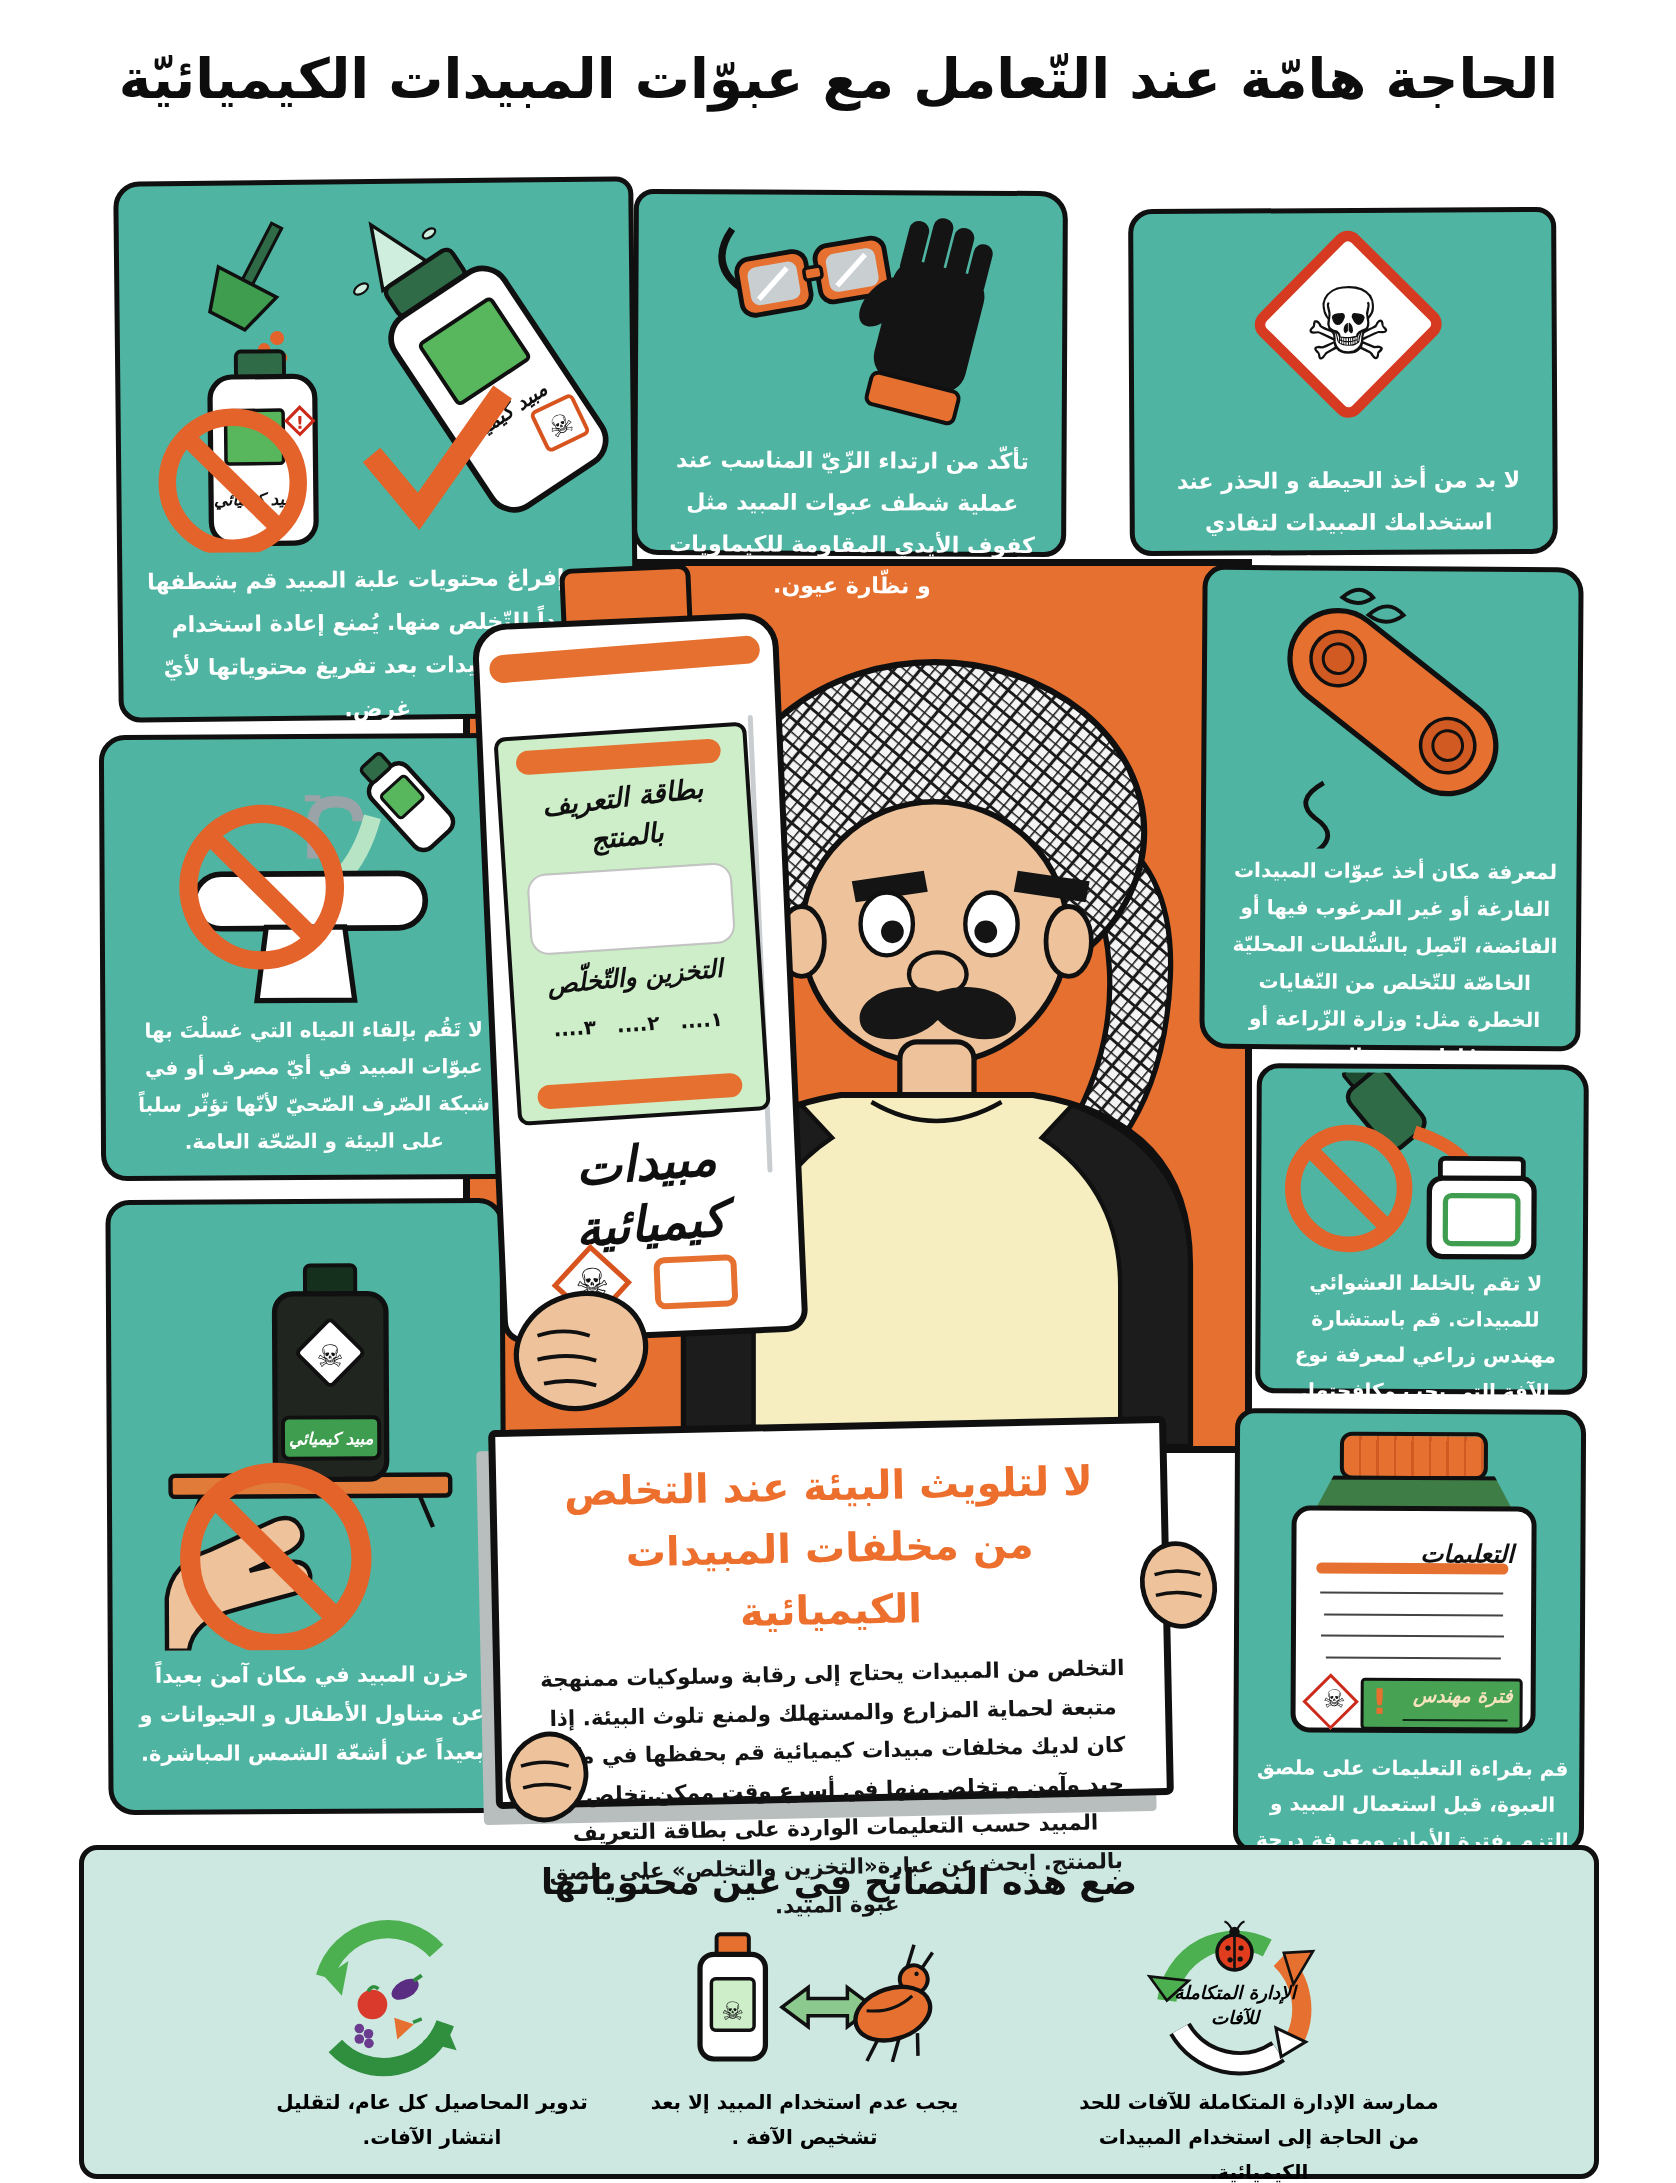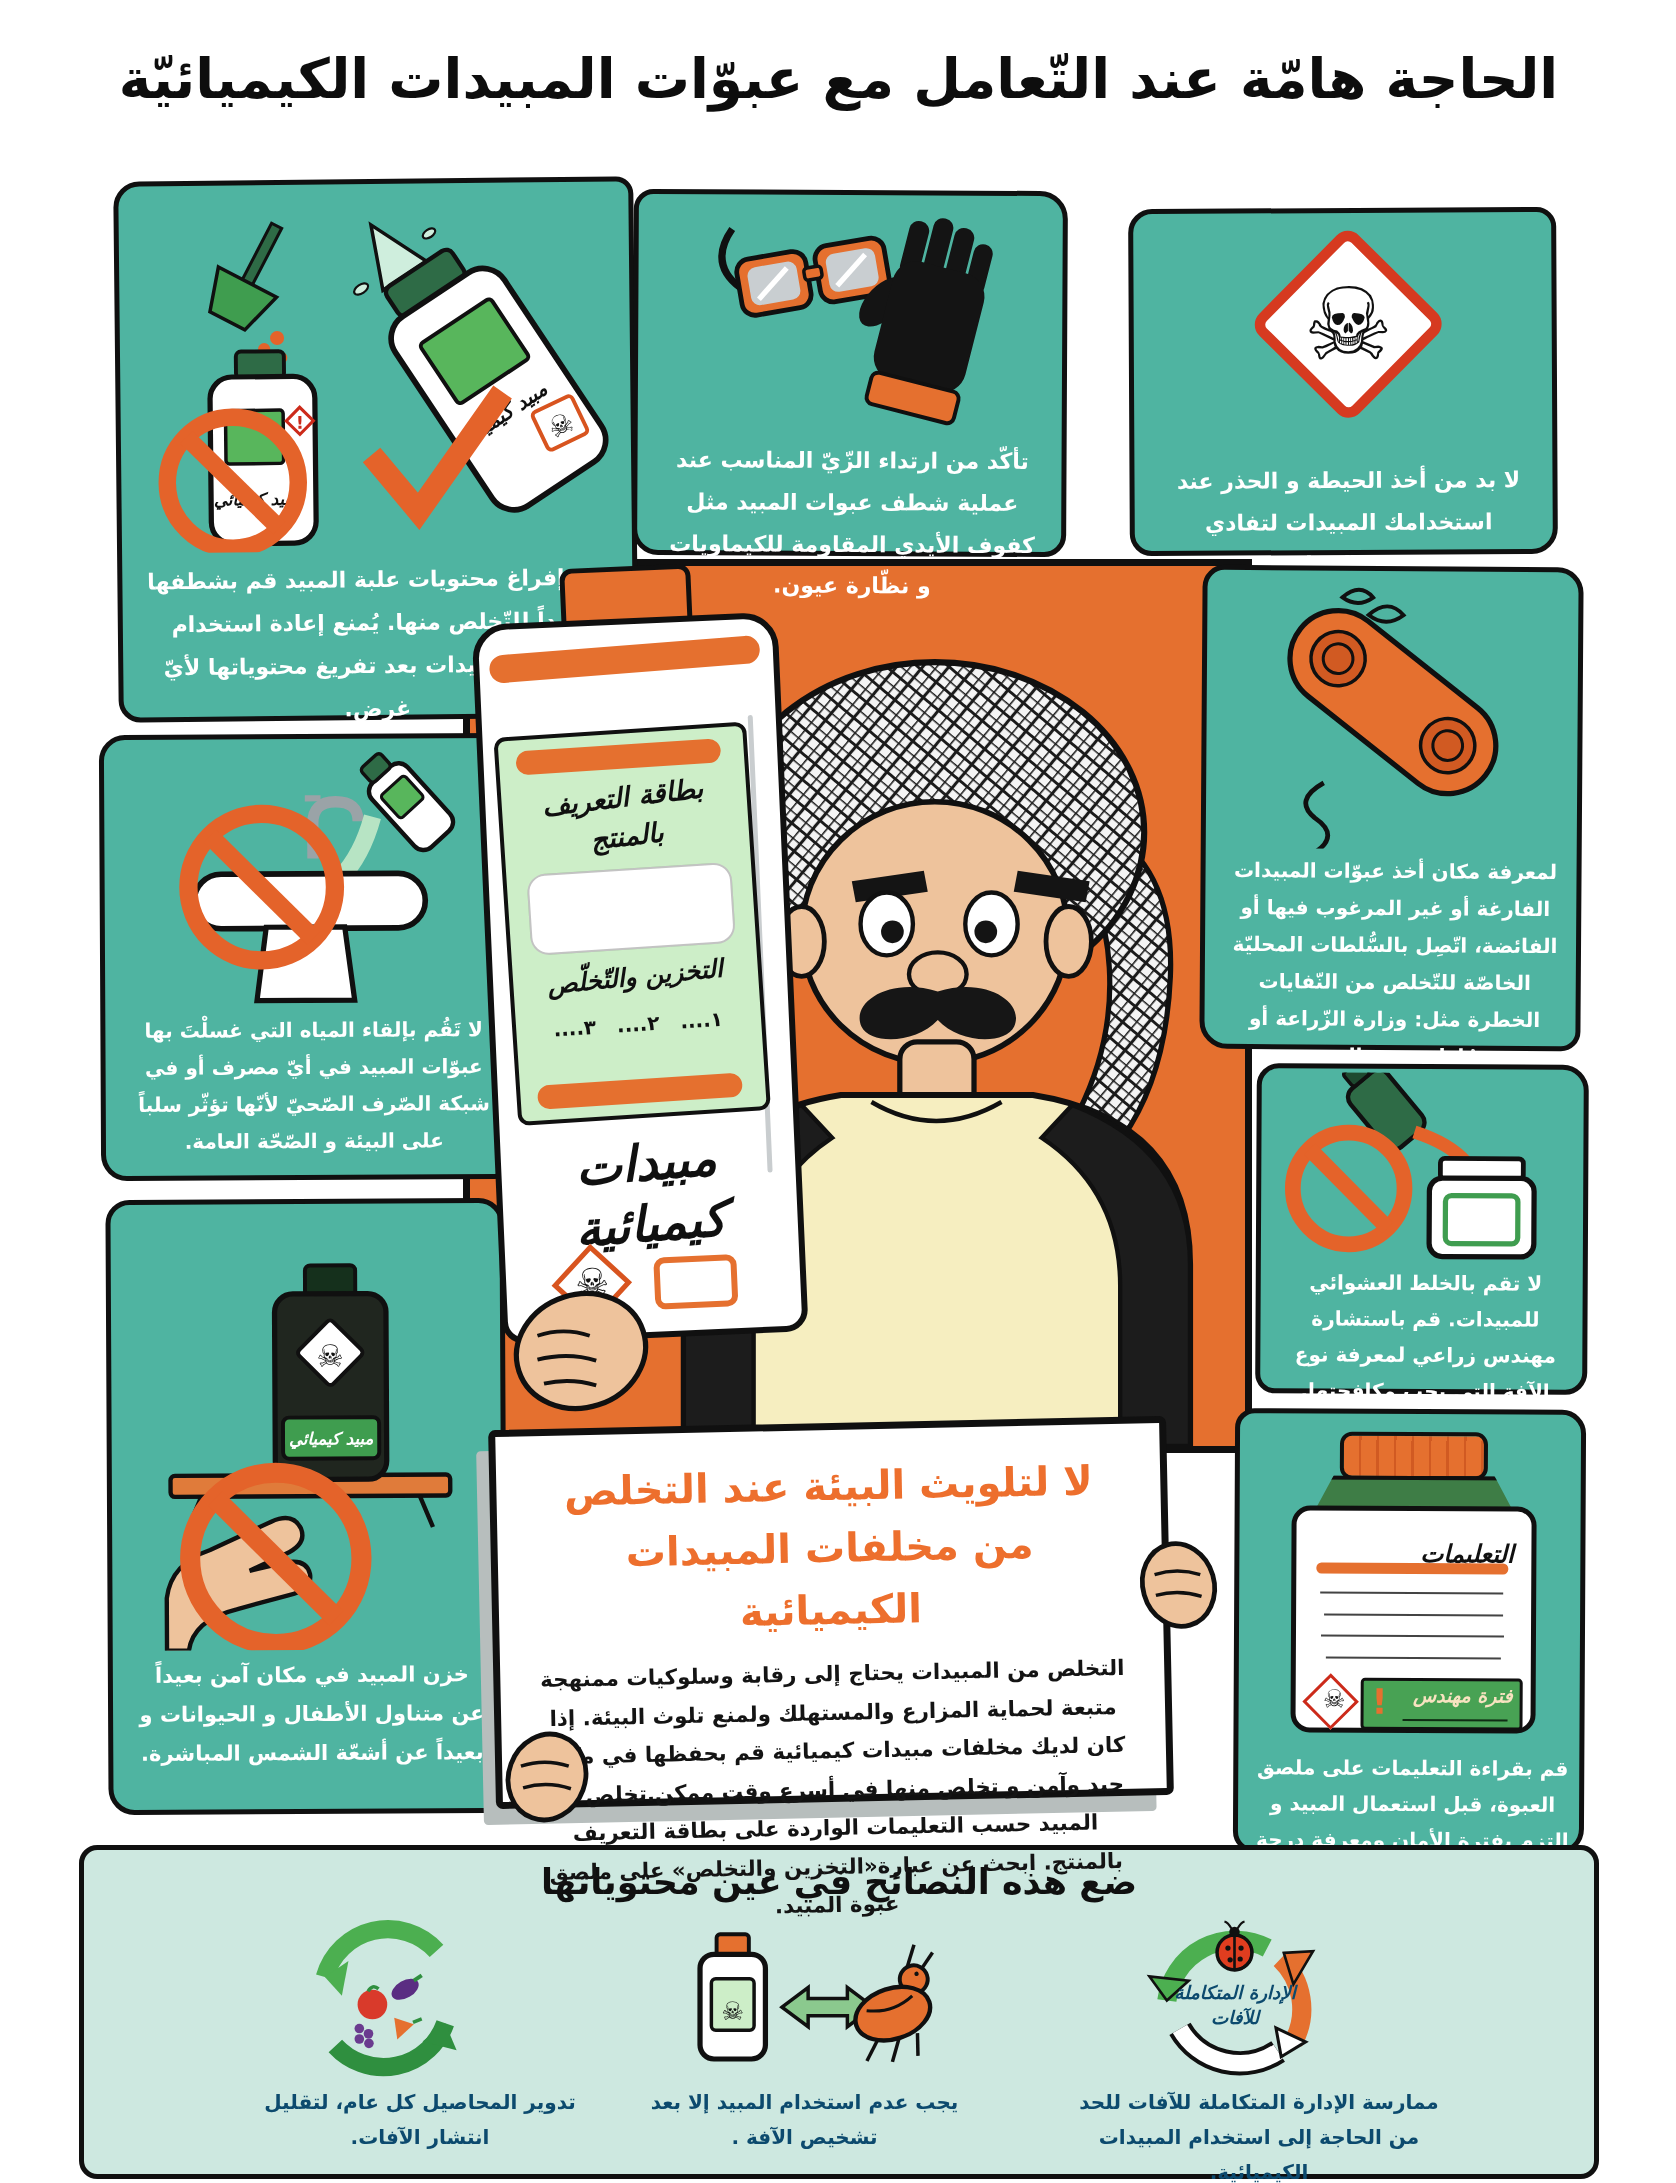--- a/index.html
+++ b/index.html
@@ -4,21 +4,21 @@
 <style>
   html,body{margin:0;padding:0;background:#ffffff;}
   .poster{position:relative;width:1677px;height:2371px;background:#ffffff;overflow:hidden;
           font-family:"DejaVu Sans", sans-serif;}
   .abs{position:absolute;box-sizing:border-box;}
   .panel{position:absolute;box-sizing:border-box;background:#4fb4a1;border:5.7px solid #101010;}
   .panel-text{position:absolute;box-sizing:border-box;color:#ffffff;font-weight:700;text-align:center;
               direction:rtl;}
   .sign-title{color:#ed6f2d;font-weight:900;text-align:center;direction:rtl;line-height:1.55;}
   .sign-body{color:#141414;font-weight:700;text-align:center;direction:rtl;line-height:1.8;}
-  .tip-text{position:absolute;color:#0c4a6e;font-weight:700;text-align:center;direction:rtl;line-height:1.75;}
+  .tip-text{position:absolute;color:#000000;font-weight:700;text-align:center;direction:rtl;line-height:1.75;}
   svg{display:block;font-family:inherit;}
   .nosel{user-select:none;}
 </style>
 </head>
 <body>
 
 <div class="poster">
 
   <div class="abs nosel" style="top:47px;left:0;width:1677px;text-align:center;font-size:55px;font-weight:900;color:#0d0d0d;direction:rtl;">الحاجة هامّة عند التّعامل مع عبوّات المبيدات الكيميائيّة</div>
 
@@ -286,21 +286,21 @@
         <path d="M195 175 q 10 -18 24 -6" stroke="#2f8f3f" stroke-width="8" fill="none"></path>
       <ellipse cx="280" cy="170" rx="34" ry="20" transform="rotate(-30 280 170)" fill="#5a2d82"></ellipse>
       <path d="M300 150 l 18 -12" stroke="#2f8f3f" stroke-width="9"></path>
       <polygon points="255,235 300,250 262,285" fill="#e5702f"></polygon>
         <path d="M298 246 l 20 -8" stroke="#2f8f3f" stroke-width="8"></path>
       <circle cx="175" cy="260" r="11" fill="#6a3b8f"></circle>
         <circle cx="196" cy="272" r="11" fill="#6a3b8f"></circle>
       <circle cx="175" cy="284" r="11" fill="#6a3b8f"></circle>
         <circle cx="197" cy="294" r="11" fill="#6a3b8f"></circle>
     </svg>
-    <div class="tip-text" style="left:170px;top:235px;width:332px;font-size:20px;">تدوير المحاصيل كل عام، لتقليل انتشار الآفات.</div>
+    <div class="tip-text" style="left:182px;top:235px;width:332px;font-size:20px;">تدوير المحاصيل كل عام، لتقليل انتشار الآفات.</div>
 
     <svg class="abs" style="left:589px;top:72px;" width="279" height="155" viewBox="0 0 640 355">
       <rect x="100" y="28" width="74" height="48" rx="8" fill="#e5702f" stroke="#101010" stroke-width="9"></rect>
       <rect x="62" y="74" width="150" height="240" rx="32" fill="#ffffff" stroke="#101010" stroke-width="12"></rect>
       <rect x="88" y="130" width="98" height="118" rx="10" fill="#cdeec8" stroke="#101010" stroke-width="8"></rect>
       <text x="137" y="225" font-size="58" text-anchor="middle" fill="#101010">☠</text>
       <polygon points="250,195 310,150 310,175 400,175 400,150 460,195 400,240 400,215 310,215 310,240" fill="#8bc98e" stroke="#101010" stroke-width="8"></polygon>
       <g transform="rotate(-18 520 210)">
         <line x1="565" y1="120" x2="600" y2="70" stroke="#101010" stroke-width="8"></line>
         <line x1="590" y1="135" x2="635" y2="100" stroke="#101010" stroke-width="8"></line>

